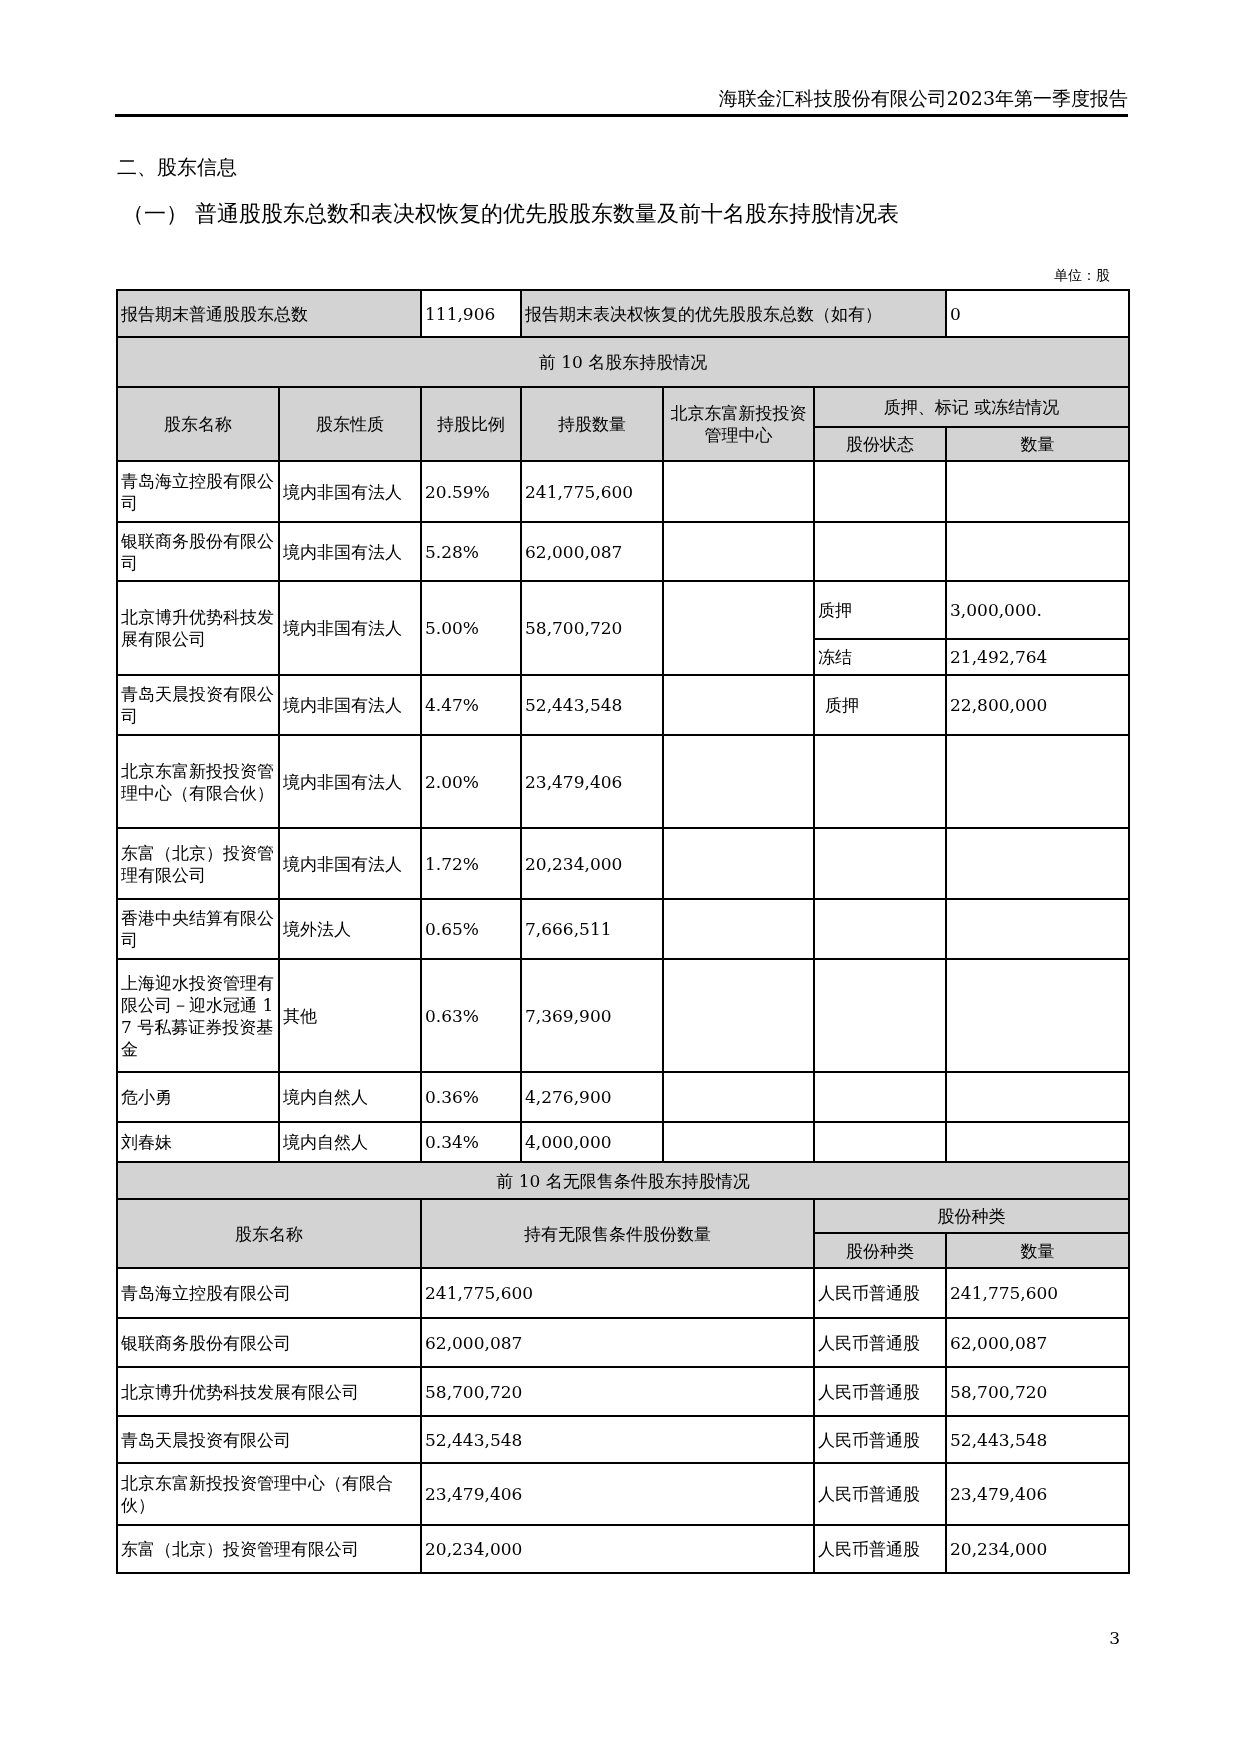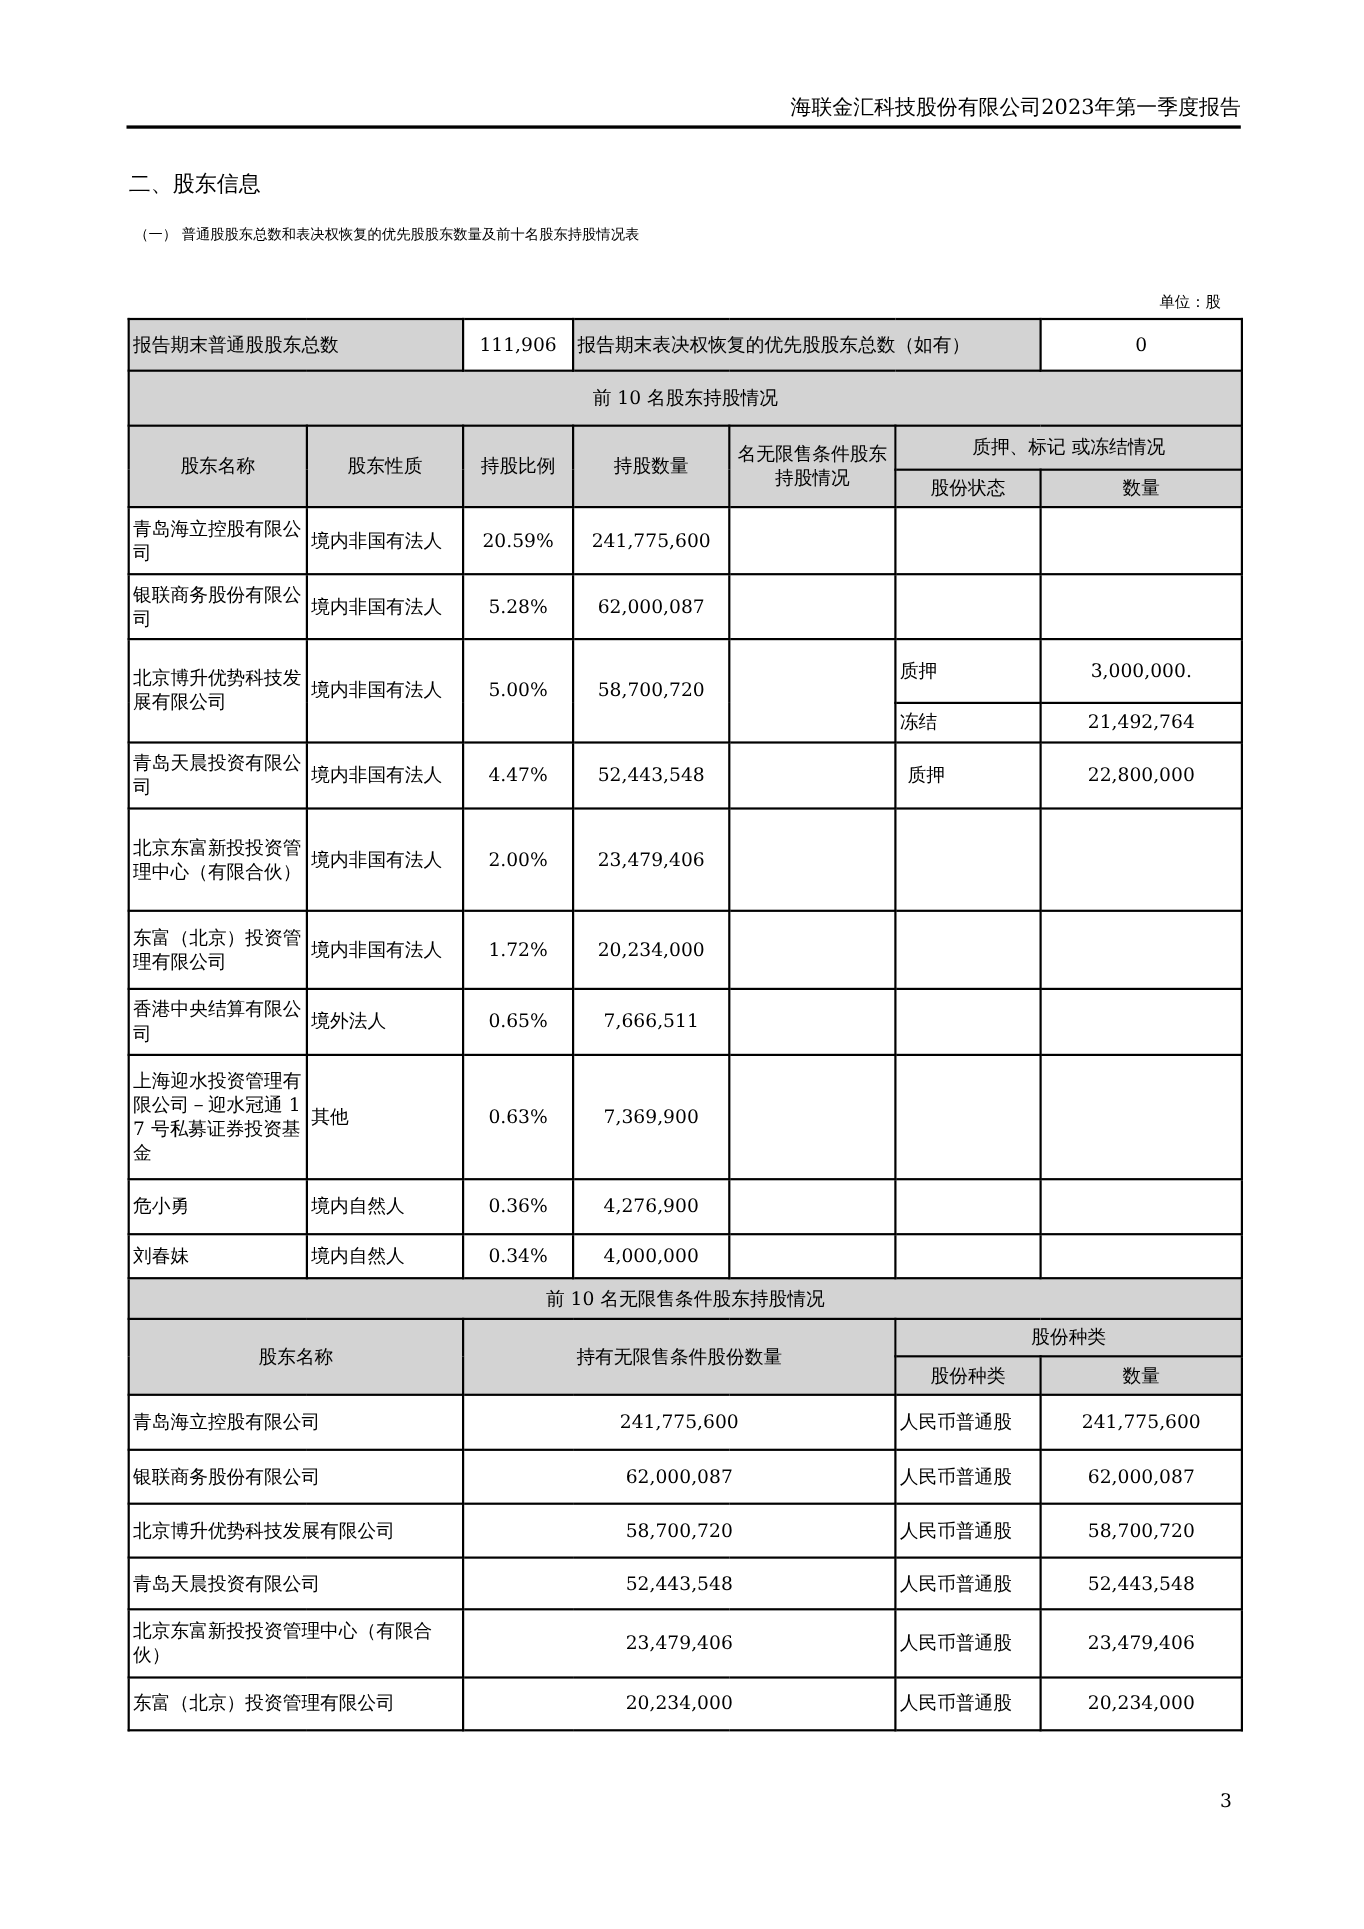--- a/index.html
+++ b/index.html
@@ -2,29 +2,29 @@
 <html><head>
 <meta charset="utf-8">
 <style>
   html, body { margin: 0; padding: 0; background: #ffffff; }
   body { width: 1240px; height: 1754px; position: relative; overflow: hidden;
          font-family: "DejaVu Serif", "Liberation Serif", serif; color: #000; }
   .page-header { position: absolute; left: 115px; top: 82px; width: 1013px; height: 32px;
                  text-align: right; font-size: 19px; line-height: 32px; }
   .header-rule { position: absolute; left: 115px; top: 114px; width: 1013px; height: 3px; background: #000; }
   .section-title { position: absolute; left: 117px; top: 150px; font-size: 20px; line-height: 34px; }
-  .sub-title { position: absolute; left: 122px; top: 200px; font-size: 13px; line-height: 28px; }
+  .sub-title { position: absolute; left: 122px; top: 200px; font-size: 22px; line-height: 28px; }
   .unit { position: absolute; left: 900px; width: 210px; top: 263px; font-size: 14px; line-height: 24px; text-align: right; }
   table.holders { position: absolute; left: 116px; top: 289px; border-collapse: collapse;
                   table-layout: fixed; width: 1012px; font-size: 17px; }
   table.holders td { border: 2px solid #000; padding: 0 3px; vertical-align: middle;
                      line-height: 22px; overflow: hidden; word-break: break-all; }
   td.gray { background: #d3d3d3; }
   td.center { text-align: center; }
-  td.right { text-align: center; }
+  td.right { text-align: left; }
   td.left { text-align: left; margin-left: 20px; }
   .page-number { position: absolute; left: 1090px; width: 30px; top: 1628px; text-align: right; font-size: 17px; }
 </style>
 </head>
 <body>
 
 <div class="page-header">海联金汇科技股份有限公司2023年第一季度报告</div>
 <div class="header-rule"></div>
 
 <div class="section-title">二、股东信息</div>
@@ -52,21 +52,21 @@
 
     <tr style="height:50px">
       <td colspan="7" class="gray center">前 10 名股东持股情况</td>
     </tr>
 
     <tr style="height:40px">
       <td rowspan="2" class="gray center">股东名称</td>
       <td rowspan="2" class="gray center">股东性质</td>
       <td rowspan="2" class="gray center">持股比例</td>
       <td rowspan="2" class="gray center">持股数量</td>
-      <td rowspan="2" class="gray center">名无限售条件股东持股情况</td>
+      <td rowspan="2" class="gray center">北京东富新投投资管理中心</td>
       <td colspan="2" class="gray center">质押、标记 或冻结情况</td>
     </tr>
     <tr style="height:34px">
       <td class="gray center">股份状态</td>
       <td class="gray center">数量</td>
     </tr>
 
     <tr style="height:61px">
       <td class="left">青岛海立控股有限公司</td>
       <td class="left">境内非国有法人</td>

